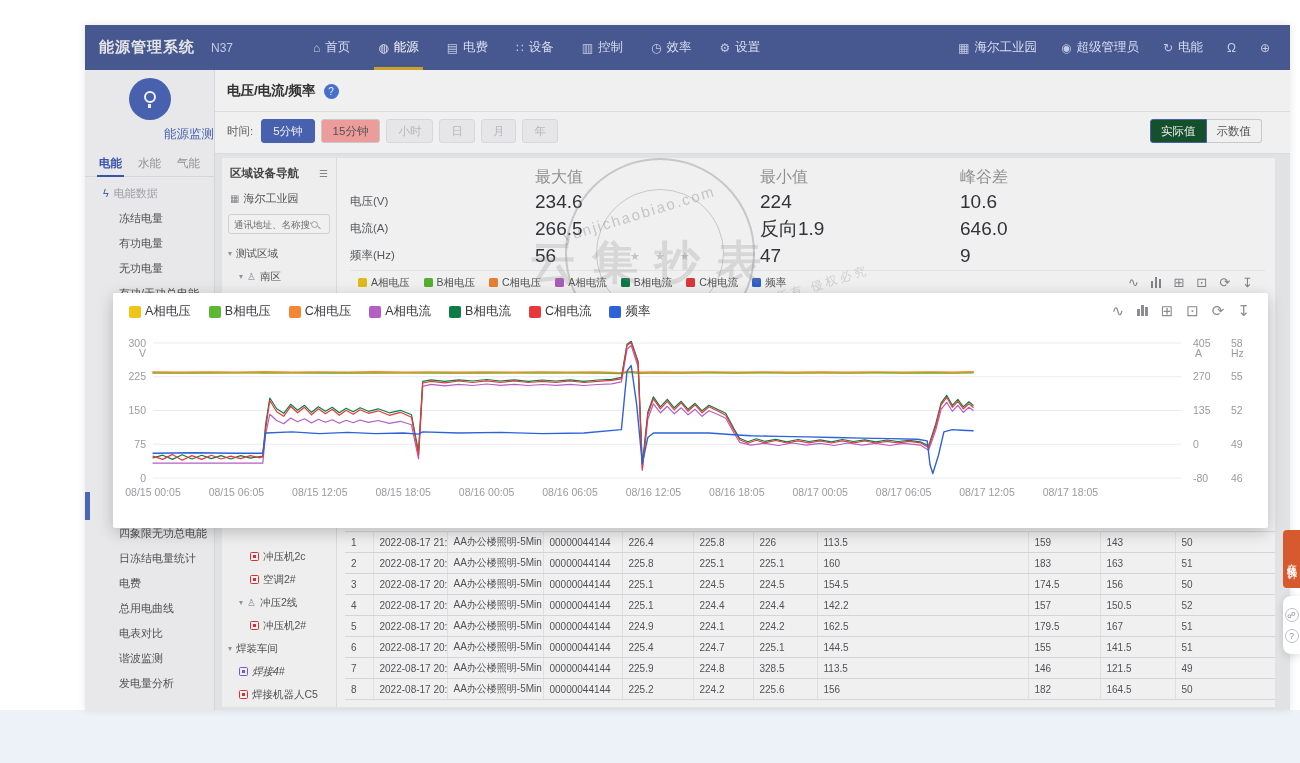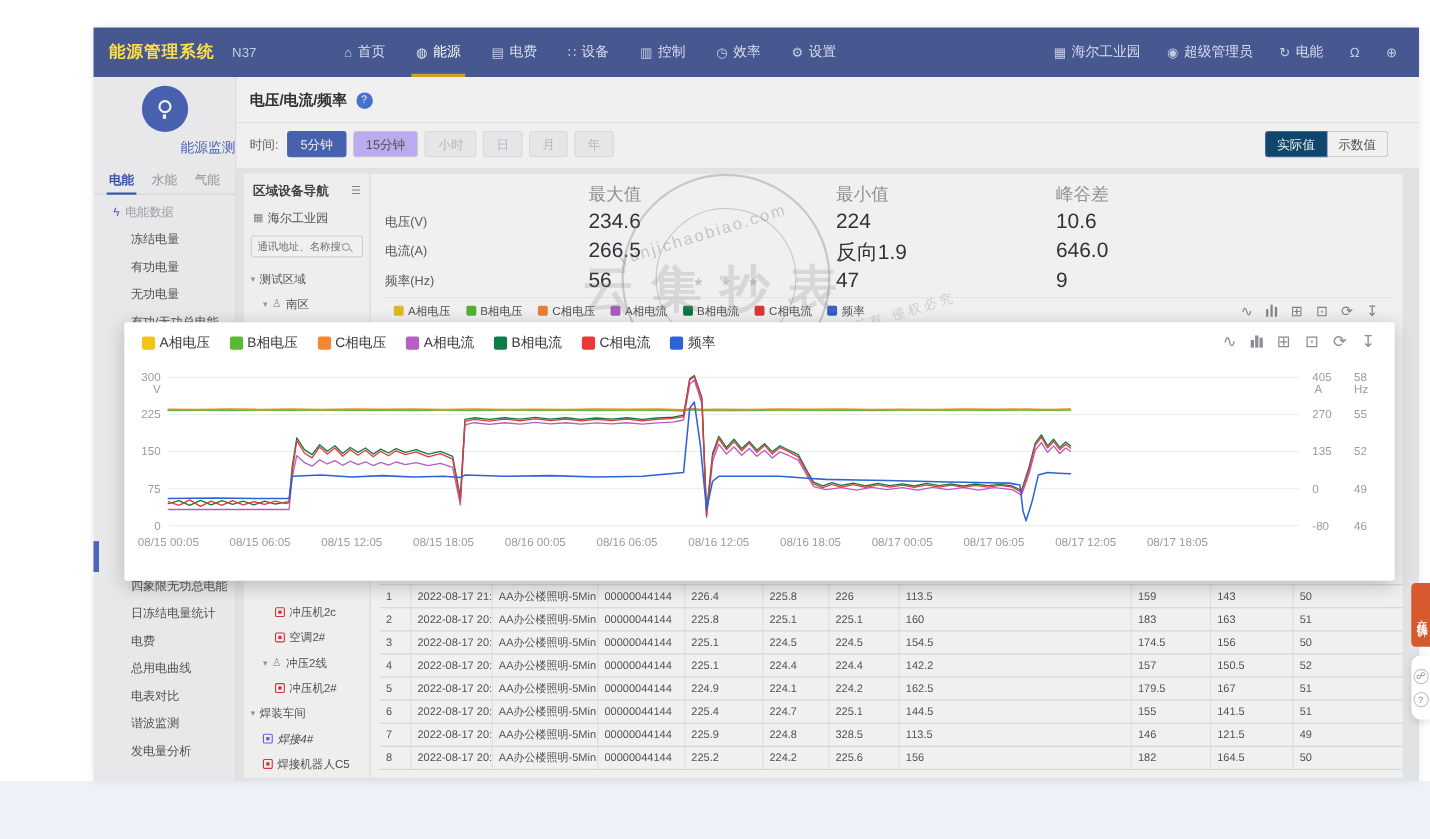--- a/index.html
+++ b/index.html
@@ -2,21 +2,21 @@
 <html><head>
 <meta charset="utf-8">
 <style>
   *{box-sizing:border-box;margin:0;padding:0}
   body{width:1300px;height:763px;position:relative;background:#fff;overflow:hidden;
        font-family:"Liberation Sans","DejaVu Sans",sans-serif;-webkit-font-smoothing:antialiased}
   .bottom-band{position:absolute;left:0;top:710px;width:1300px;height:53px;background:#edf2f9}
   .app{position:absolute;left:85px;top:25px;width:1205px;height:685px;background:#fff;box-shadow:0 0 8px rgba(0,0,0,.10)}
   
   .navbar{position:absolute;left:0;top:0;width:100%;height:45px;background:#47578f;display:flex;align-items:center;color:#d9def0}
-  .brand{font-size:15px;font-weight:bold;color:#fde047;margin-left:14px;letter-spacing:1px}
+  .brand{font-size:15px;font-weight:bold;color:#e5e5e5;margin-left:14px;letter-spacing:1px}
   .brand-code{font-size:12px;color:#c3cbe6;margin-left:16px}
   .navbar-menu{display:flex;margin-left:66px;height:100%;align-items:stretch}
   .nav-item{display:flex;gap:5px;align-items:center;font-size:12.5px;position:relative;cursor:pointer;padding:0 14px}
   .nav-item.active{color:#fff}
   .nav-item.active::after{content:"";position:absolute;left:10px;right:10px;bottom:0;height:3px;background:#c9a227}
   .nav-ic{font-size:12px;opacity:.85}
   .navbar-right{margin-left:auto;display:flex;gap:24px;align-items:center;margin-right:20px;font-size:12.5px}
   .nav-right-item{display:flex;gap:5px;align-items:center;cursor:pointer}
   
   .sidebar{position:absolute;left:0;top:45px;width:130px;height:640px;background:#f7f7f9;border-right:1px solid #e4e4e8}
@@ -36,30 +36,30 @@
   .side-bottom{position:absolute;top:451px;left:0;width:100%}
   
   .main{position:absolute;left:130px;top:45px;right:0;bottom:0;background:#eef0f2}
   .page-head{position:absolute;left:0;top:0;width:100%;height:84px;background:#fff;border-bottom:1px solid #e8e8ea}
   .title-row{display:flex;align-items:center;gap:8px;padding:12px 0 0 12px}
   .page-title{font-size:13.5px;font-weight:bold;color:#333}
   .q-circle{width:15px;height:15px;border-radius:50%;background:#4a76d8;color:#fff;font-size:10px;display:flex;align-items:center;justify-content:center;cursor:pointer}
   .title-div{height:1px;background:#ececee;margin-top:11px}
   .time-row{display:flex;align-items:center;padding:7px 12px 0 12px;gap:6px}
   .time-label{font-size:11.5px;color:#666;margin-right:2px}
-  .tbtn{height:24px;padding:0 11px;font-size:11.5px;border:1px solid #d5d5d9;background:#c4b5fd;color:#555;border-radius:3px;display:flex;align-items:center;cursor:pointer}
+  .tbtn{height:24px;padding:0 11px;font-size:11.5px;border:1px solid #d5d5d9;background:#fca5a5;color:#555;border-radius:3px;display:flex;align-items:center;cursor:pointer}
   .tbtn.active{background:#4a66b8;border-color:#4a66b8;color:#fff}
   .tbtn.disabled{color:#c3c3c7;background:#f5f5f7;border-color:#e6e6ea}
   .date-box{margin-left:8px;height:24px;border:1px solid #d5d5d9;border-radius:3px;display:flex;align-items:center;padding:0 10px;font-size:11.5px;color:#555;gap:10px;background:#fff;cursor:pointer}
   .cal-ic{color:#9a9aa0;font-size:11px}
   .toggle{margin-left:auto;display:flex;margin-right:16px}
   .toggle-btn{height:24px;padding:0 10px;font-size:11.5px;display:flex;align-items:center;border:1px solid #d5d5d9;background:#fff;color:#555;cursor:pointer}
   .toggle-btn:first-child{border-radius:3px 0 0 3px}
   .toggle-btn:last-child{border-radius:0 3px 3px 0;border-left:0}
-  .toggle-btn.active{background:#0c4a6e;color:#fff;border-color:#4a66b8}
+  .toggle-btn.active{background:#14532d;color:#fff;border-color:#4a66b8}
   .content-card{position:absolute;left:7px;top:88px;width:1053px;height:549px;background:#fff}
   
   .nav-tree{position:absolute;left:0;top:0;width:115px;height:100%;border-right:1px solid #e8e8ea;background:#fdfdfd}
   .tree-title{display:flex;justify-content:space-between;align-items:center;padding:8px 8px 0 8px;font-size:11.5px;font-weight:bold;color:#444}
   .collapse-ic{color:#8a8a90;font-size:10px;cursor:pointer}
   .tree-root{display:flex;gap:4px;align-items:center;padding:10px 8px 0 8px;font-size:11px;color:#555;cursor:pointer}
   .tree-search{margin:8px 6px 0 6px;height:20px;border:1px solid #ddd;border-radius:3px;display:flex;align-items:center;background:#fff;padding-right:4px}
   .tree-search input{border:0;outline:0;width:82px;font-size:9.5px;padding-left:5px;color:#555;background:transparent}
   .search-ic{width:7px;height:7px;border:1.2px solid #aaa;border-radius:50%;position:relative;flex:none}
   .search-ic::after{content:"";position:absolute;left:5px;top:5px;width:4px;height:1.2px;background:#aaa;transform:rotate(45deg)}

